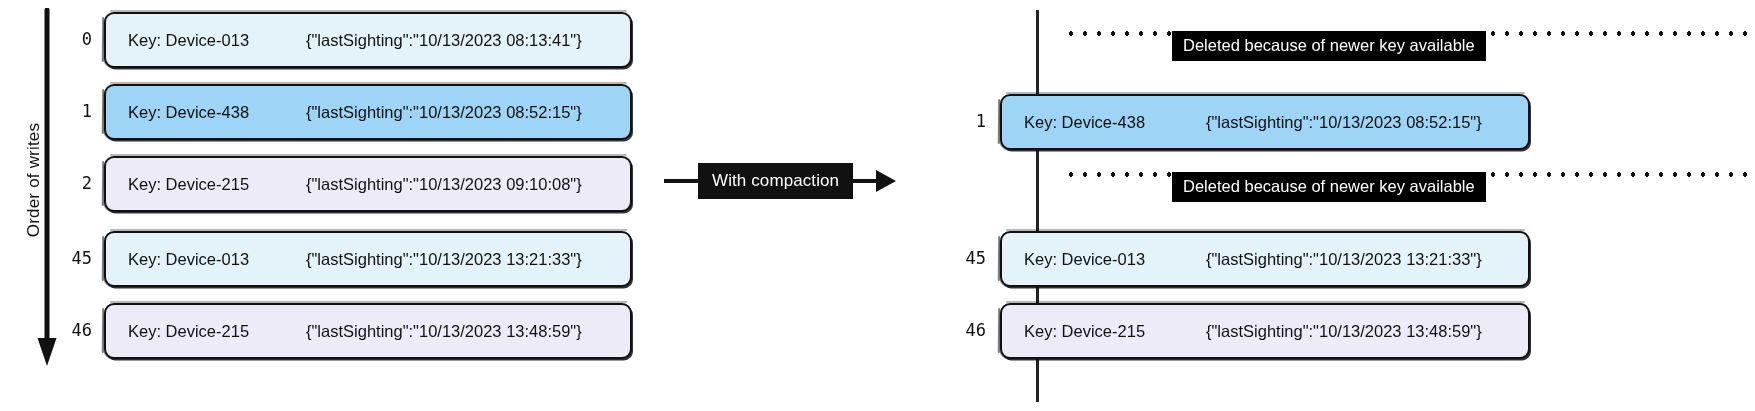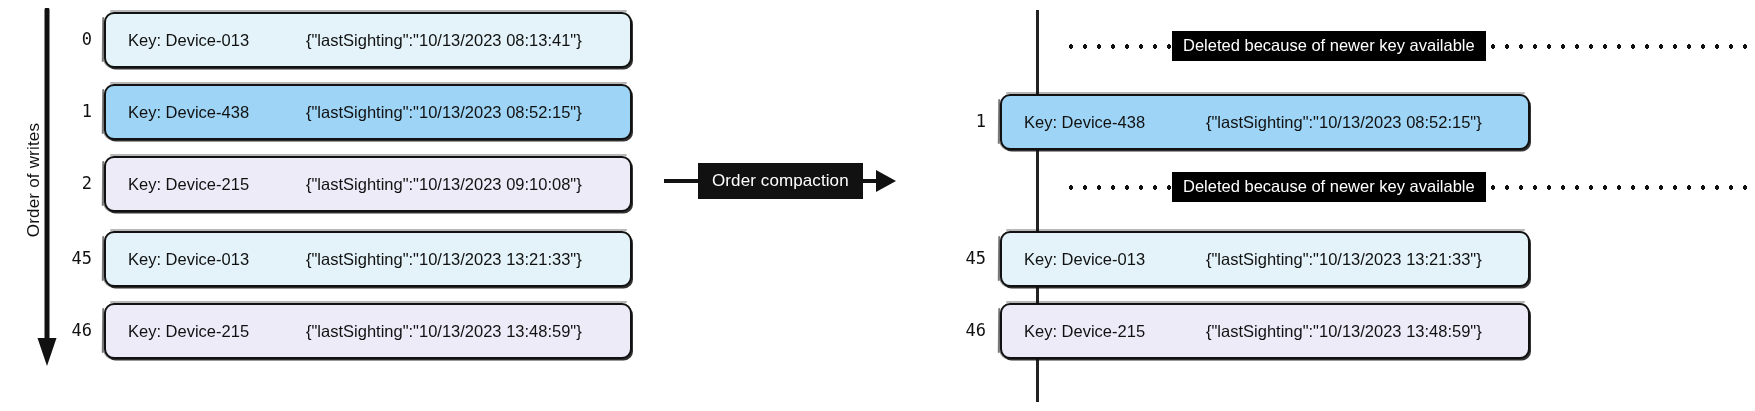--- a/index.html
+++ b/index.html
@@ -125,21 +125,20 @@
   .divider {
     position: absolute;
     width: 3px;
     background: #222222;
   }
 
   
   .del-row {
     position: absolute;
     display: flex;
-    align-items: center;
     height: 30px;
     text-decoration: underline;
   }
   .dots {
     flex: 0 0 auto;
     height: 5px;
     background-image: radial-gradient(circle, #111111 2.3px, rgba(0,0,0,0) 2.4px);
     background-size: 14px 5px;
     background-repeat: repeat-x;
     background-position: 0 center;
@@ -188,21 +187,21 @@
       </div>
       <div class="rownum" style="left: 50px; width: 42px; top: 320px;">46</div>
       <div class="rec" style="left: 104px; top: 303px; width: 528px; height: 56px; background: rgb(238, 235, 249);">
         <span class="k" style="left: 22px;">Key: Device-215</span>
         <span class="v" style="left: 200px;">{"lastSighting":"10/13/2023 13:48:59"}</span>
       </div>
     </div>
 
   <div>
     <div class="mid-line" style="left:664px; top:179px; width:36px;"></div>
-    <div class="mid-pill" style="left:698px; top:163px; height:36px;">Order compaction</div>
+    <div class="mid-pill" style="left:698px; top:163px; height:36px;">With compaction</div>
     <div class="mid-line" style="left:848px; top:179px; width:32px;"></div>
     <div class="mid-head" style="left:876px; top:170px;"></div>
   </div>
 
   <div class="divider" style="left:1036px; top:10px; height:392px;"></div>
 
   <div id="right-rows">
       <div class="del-row" style="left: 1064px; top: 31px; width: 684px;">
         <div class="dots" style="width: 108px;"></div>
         <div class="del-pill">Deleted because of newer key available</div>

